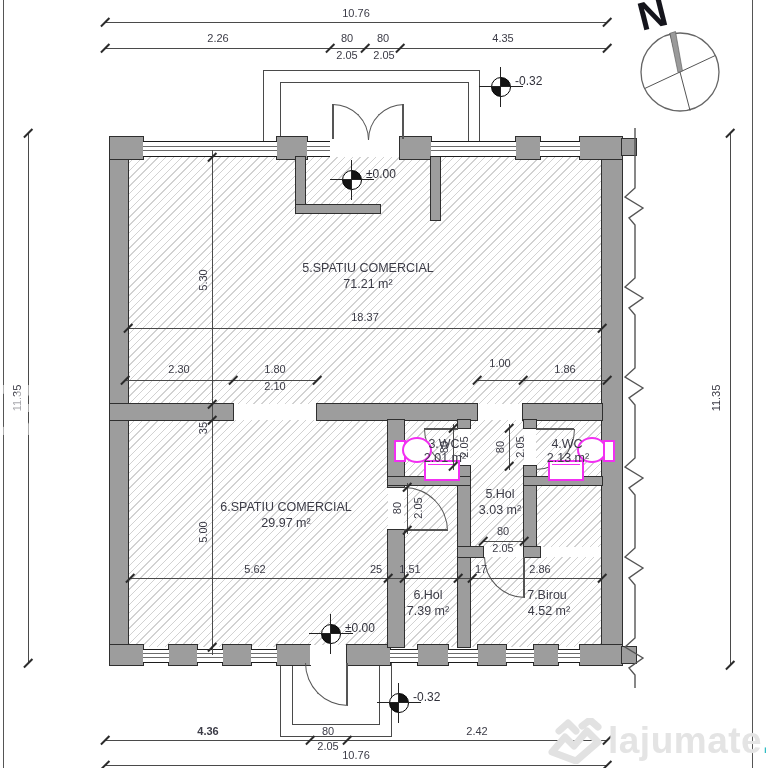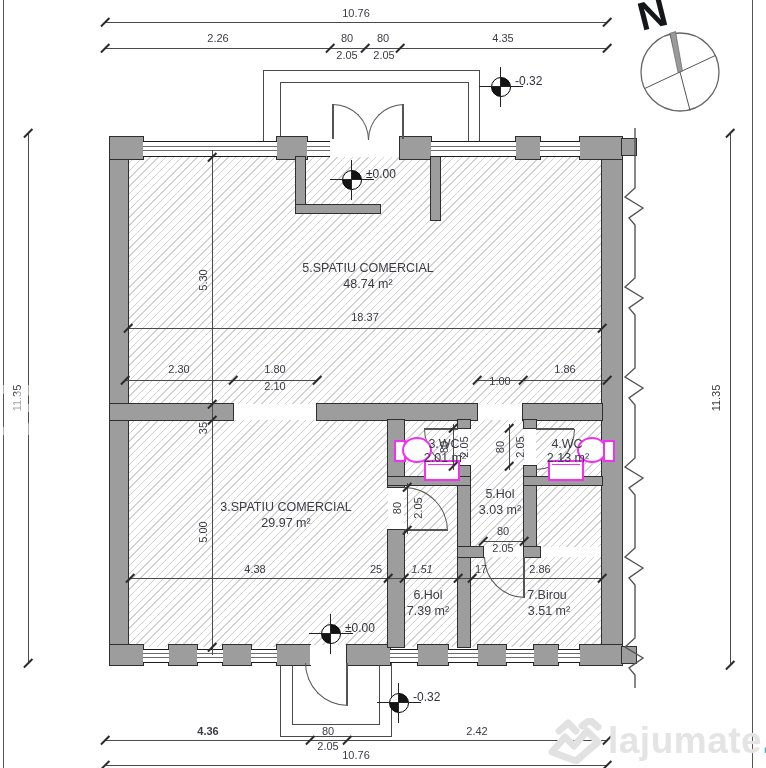--- a/index.html
+++ b/index.html
@@ -223,33 +223,33 @@
   <div class="tk" style="left:125px;top:380px;"></div>
     <div class="tk" style="left:233px;top:380px;"></div>
   <div class="tk" style="left:317px;top:380px;"></div>
   <div class="dt" style="left:179px;top:364px;">2.30</div>
   <div class="dt" style="left:275px;top:364px;">1.80</div>
   <div class="dt" style="left:275px;top:381px;">2.10</div>
   <div class="dl" style="left:477px;top:380px;width:130px;"></div>
   <div class="tk" style="left:477px;top:380px;"></div>
     <div class="tk" style="left:523px;top:380px;"></div>
   <div class="tk" style="left:607px;top:380px;"></div>
-  <div class="dt" style="left:500px;top:376px;">1.00</div>
+  <div class="dt" style="left:500px;top:358px;">1.00</div>
   <div class="dt" style="left:565px;top:364px;">1.86</div>
 
   <div class="dl" style="left:130px;top:578px;width:472px;"></div>
   <div class="tk" style="left:130px;top:578px;"></div>
     <div class="tk" style="left:388px;top:578px;"></div>
   <div class="tk" style="left:404px;top:578px;"></div>
     <div class="tk" style="left:458px;top:578px;"></div>
   <div class="tk" style="left:472px;top:578px;"></div>
     <div class="tk" style="left:602px;top:578px;"></div>
-  <div class="dt" style="left:255px;top:564px;">4.38</div>
+  <div class="dt" style="left:255px;top:564px;">5.62</div>
   <div class="dt" style="left:376px;top:564px;">25</div>
-  <div class="dt" style="left:422px;top:564px;font-style:italic;">1.51</div>
+  <div class="dt" style="left:410px;top:564px;">1.51</div>
   <div class="dt" style="left:481px;top:564px;">17</div>
   <div class="dt" style="left:540px;top:564px;">2.86</div>
 
   <div class="dv" style="left:453px;top:424px;height:46px;"></div>
   <div class="tk" style="left:453px;top:428px;"></div>
     <div class="tk" style="left:453px;top:466px;"></div>
   <div class="dtv" style="left:444px;top:447px;">80</div>
   <div class="dtv" style="left:464px;top:447px;">2.05</div>
 
   <div class="dv" style="left:509px;top:424px;height:46px;"></div>
@@ -264,33 +264,33 @@
   <div class="dtv" style="left:397px;top:508px;">80</div>
   <div class="dtv" style="left:418px;top:508px;">2.05</div>
 
   <div class="dl" style="left:483px;top:541px;width:41px;"></div>
   <div class="tk" style="left:483px;top:541px;"></div>
     <div class="tk" style="left:524px;top:541px;"></div>
   <div class="dt" style="left:503px;top:526px;">80</div>
   <div class="dt" style="left:503px;top:543px;">2.05</div>
 
   <div class="rl" style="left:368px;top:261px;">5.SPATIU COMERCIAL</div>
-  <div class="rl" style="left:368px;top:277px;">48.74 m²</div>
-  <div class="rl" style="left:286px;top:500px;">3.SPATIU COMERCIAL</div>
+  <div class="rl" style="left:368px;top:277px;">71.21 m²</div>
+  <div class="rl" style="left:286px;top:500px;">6.SPATIU COMERCIAL</div>
   <div class="rl" style="left:286px;top:516px;">29.97 m²</div>
   <div class="rl" style="left:444px;top:437px;">3.WC</div>
   <div class="rl" style="left:445px;top:451px;">2.01 m²</div>
   <div class="rl" style="left:567px;top:437px;">4.WC</div>
   <div class="rl" style="left:568px;top:451px;">2.13 m²</div>
   <div class="rl" style="left:500px;top:487px;">5.Hol</div>
   <div class="rl" style="left:500px;top:503px;">3.03 m²</div>
   <div class="rl" style="left:428px;top:588px;">6.Hol</div>
   <div class="rl" style="left:428px;top:604px;">7.39 m²</div>
   <div class="rl" style="left:547px;top:588px;">7.Birou</div>
-  <div class="rl" style="left:549px;top:604px;">3.51 m²</div>
+  <div class="rl" style="left:549px;top:604px;">4.52 m²</div>
 
   <div class="lvl" style="left:352px;top:180px;"></div>
   <div class="lvltxt" style="left:366px;top:167px;">±0.00</div>
   <div class="lvl" style="left:501px;top:87px;"></div>
   <div class="lvltxt" style="left:515px;top:74px;">-0.32</div>
   <div class="lvl" style="left:331px;top:634px;"></div>
   <div class="lvltxt" style="left:345px;top:621px;">±0.00</div>
   <div class="lvl" style="left:399px;top:703px;"></div>
   <div class="lvltxt" style="left:413px;top:690px;">-0.32</div>
 

